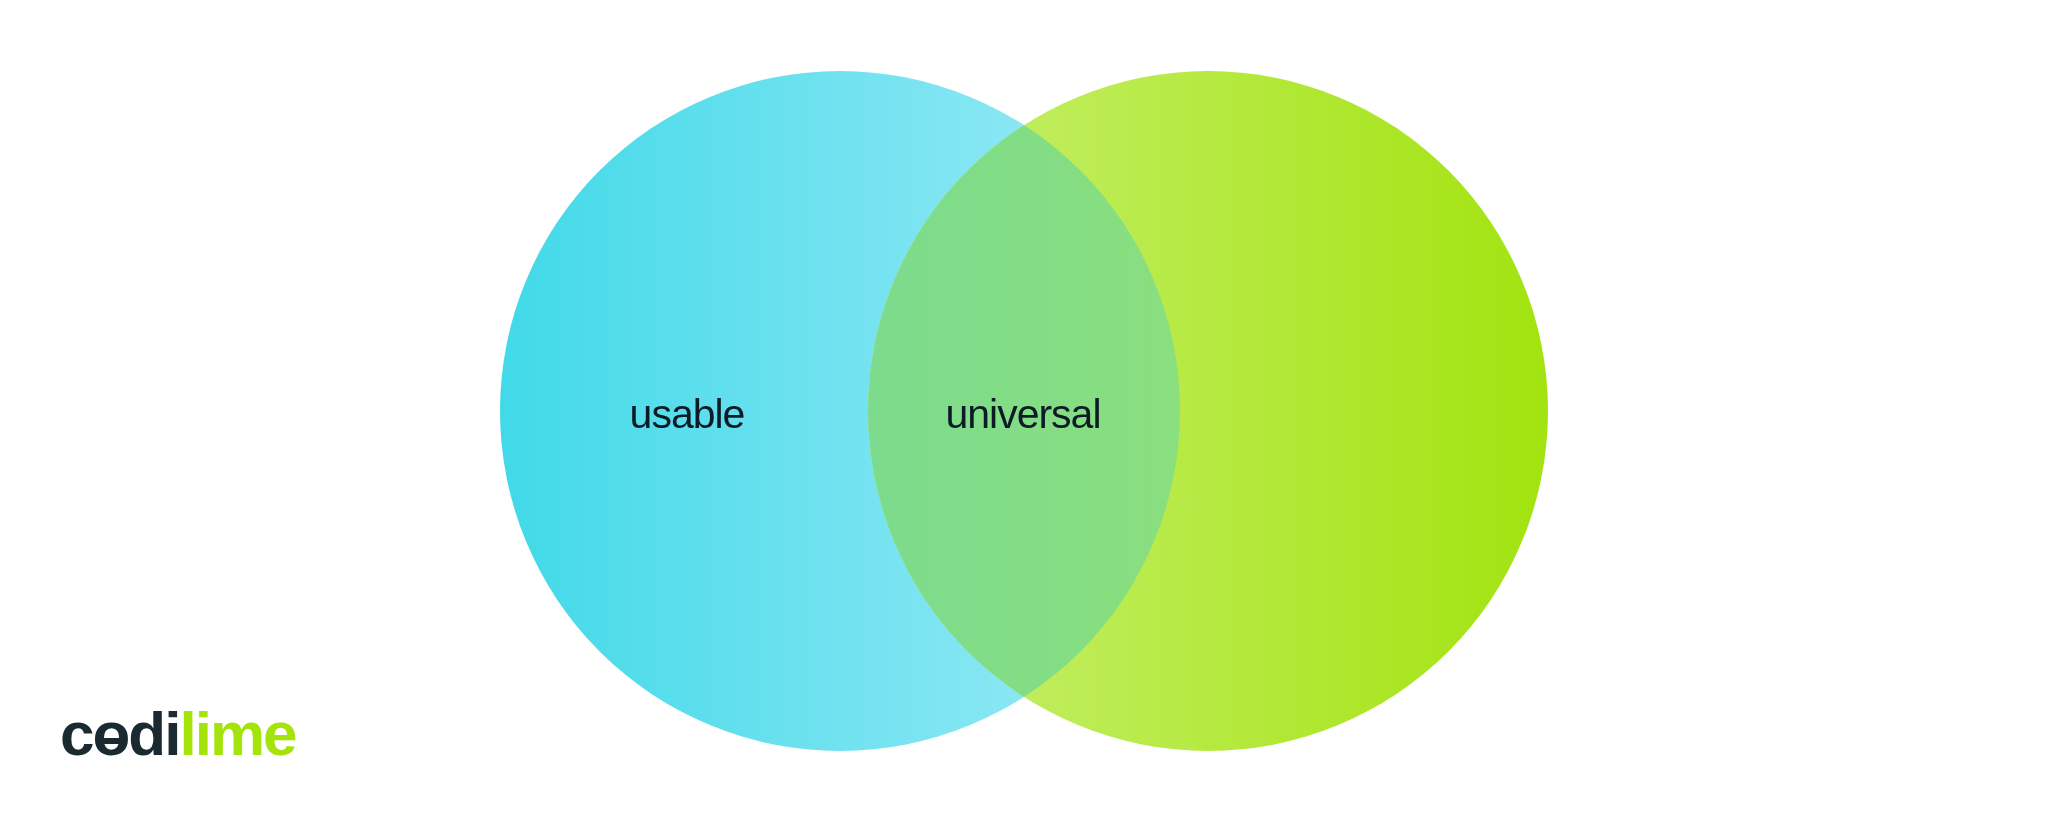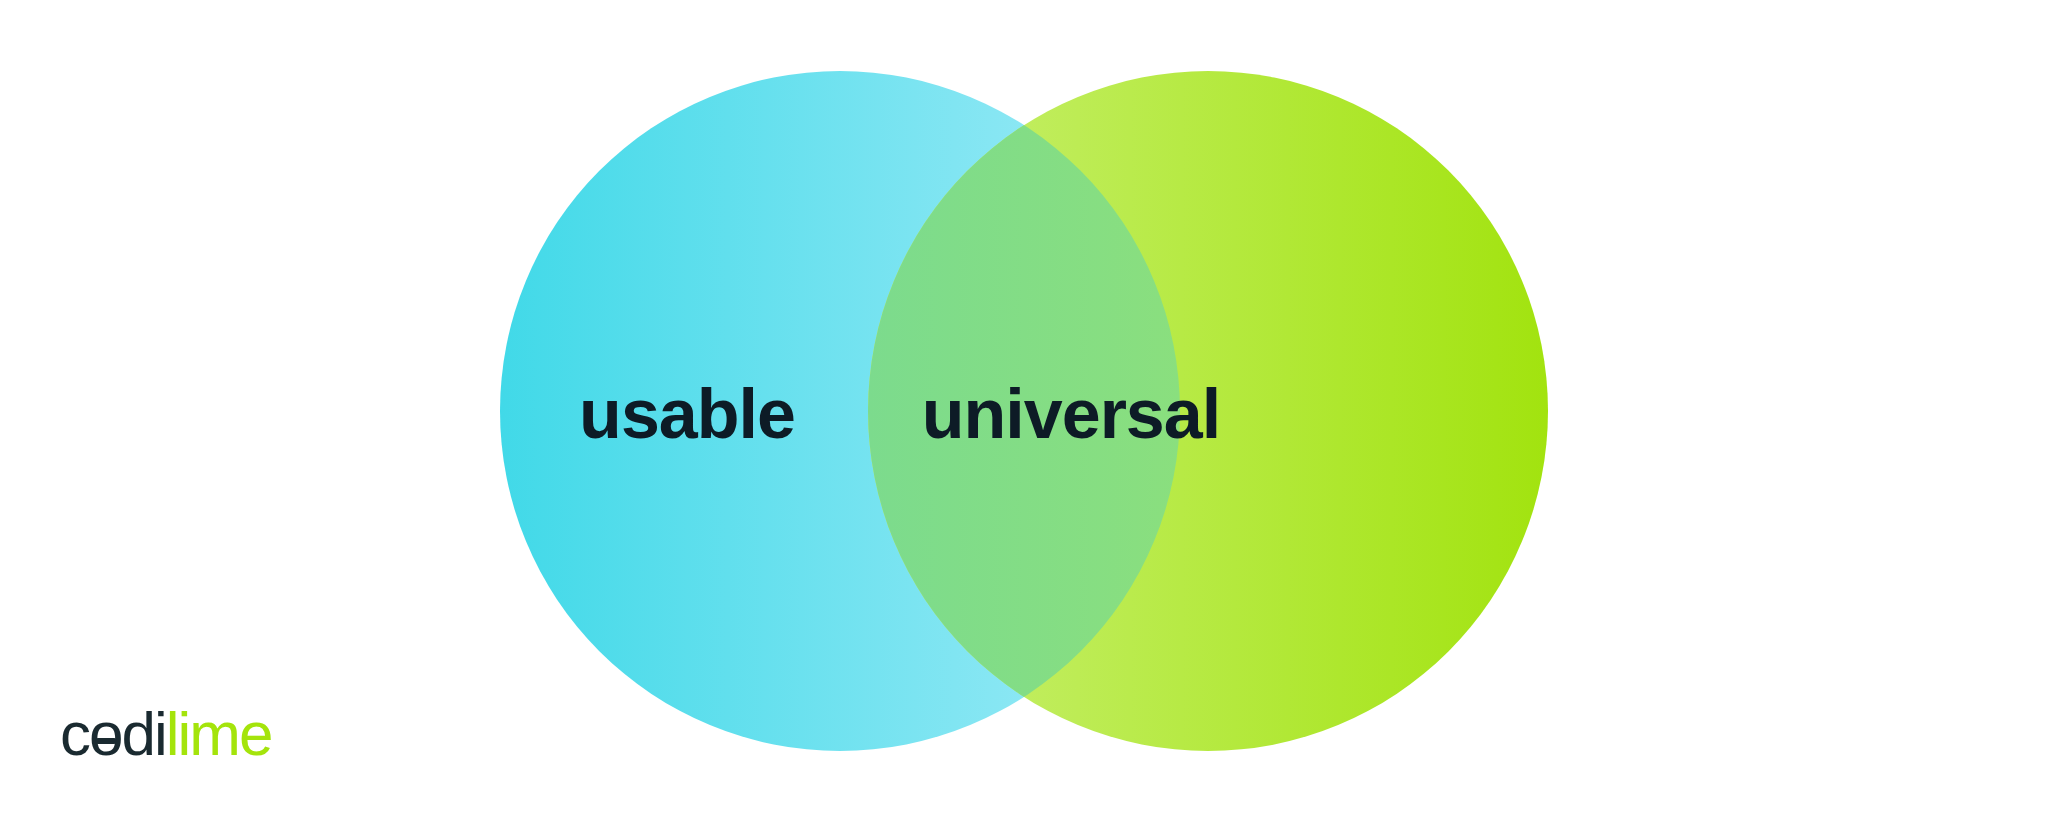--- a/index.html
+++ b/index.html
@@ -18,37 +18,37 @@
   }
   .venn-svg {
     position: absolute;
     left: 0;
     top: 0;
     display: block;
   }
   .venn-label {
     position: absolute;
     transform: translate(-50%, -50%);
-    font-weight: 700;
-    font-size: 70px;
+    font-weight: 400;
+    font-size: 41px;
     letter-spacing: -1px;
     color: #0d1b26;
     white-space: nowrap;
     line-height: 1;
   }
   .label-usable     { left: 687px;  top: 414px; }
-  .label-universal  { left: 1023px; top: 414px; margin-left: 48px; }
+  .label-universal  { left: 1023px; top: 414px; }
   .label-accessible { left: 1372px; top: 414px; }
 
   .logo {
     position: absolute;
     left: 60px;
     top: 703px;
     font-size: 62px;
-    font-weight: 400;
+    font-weight: 700;
     letter-spacing: -2px;
     line-height: 1;
     color: #1a2a30;
     white-space: nowrap;
   }
   .logo-dark { color: #1a2a30; }
   .logo-lime { color: #a4e40b; }
   .logo-o {
     position: relative;
     display: inline-block;

